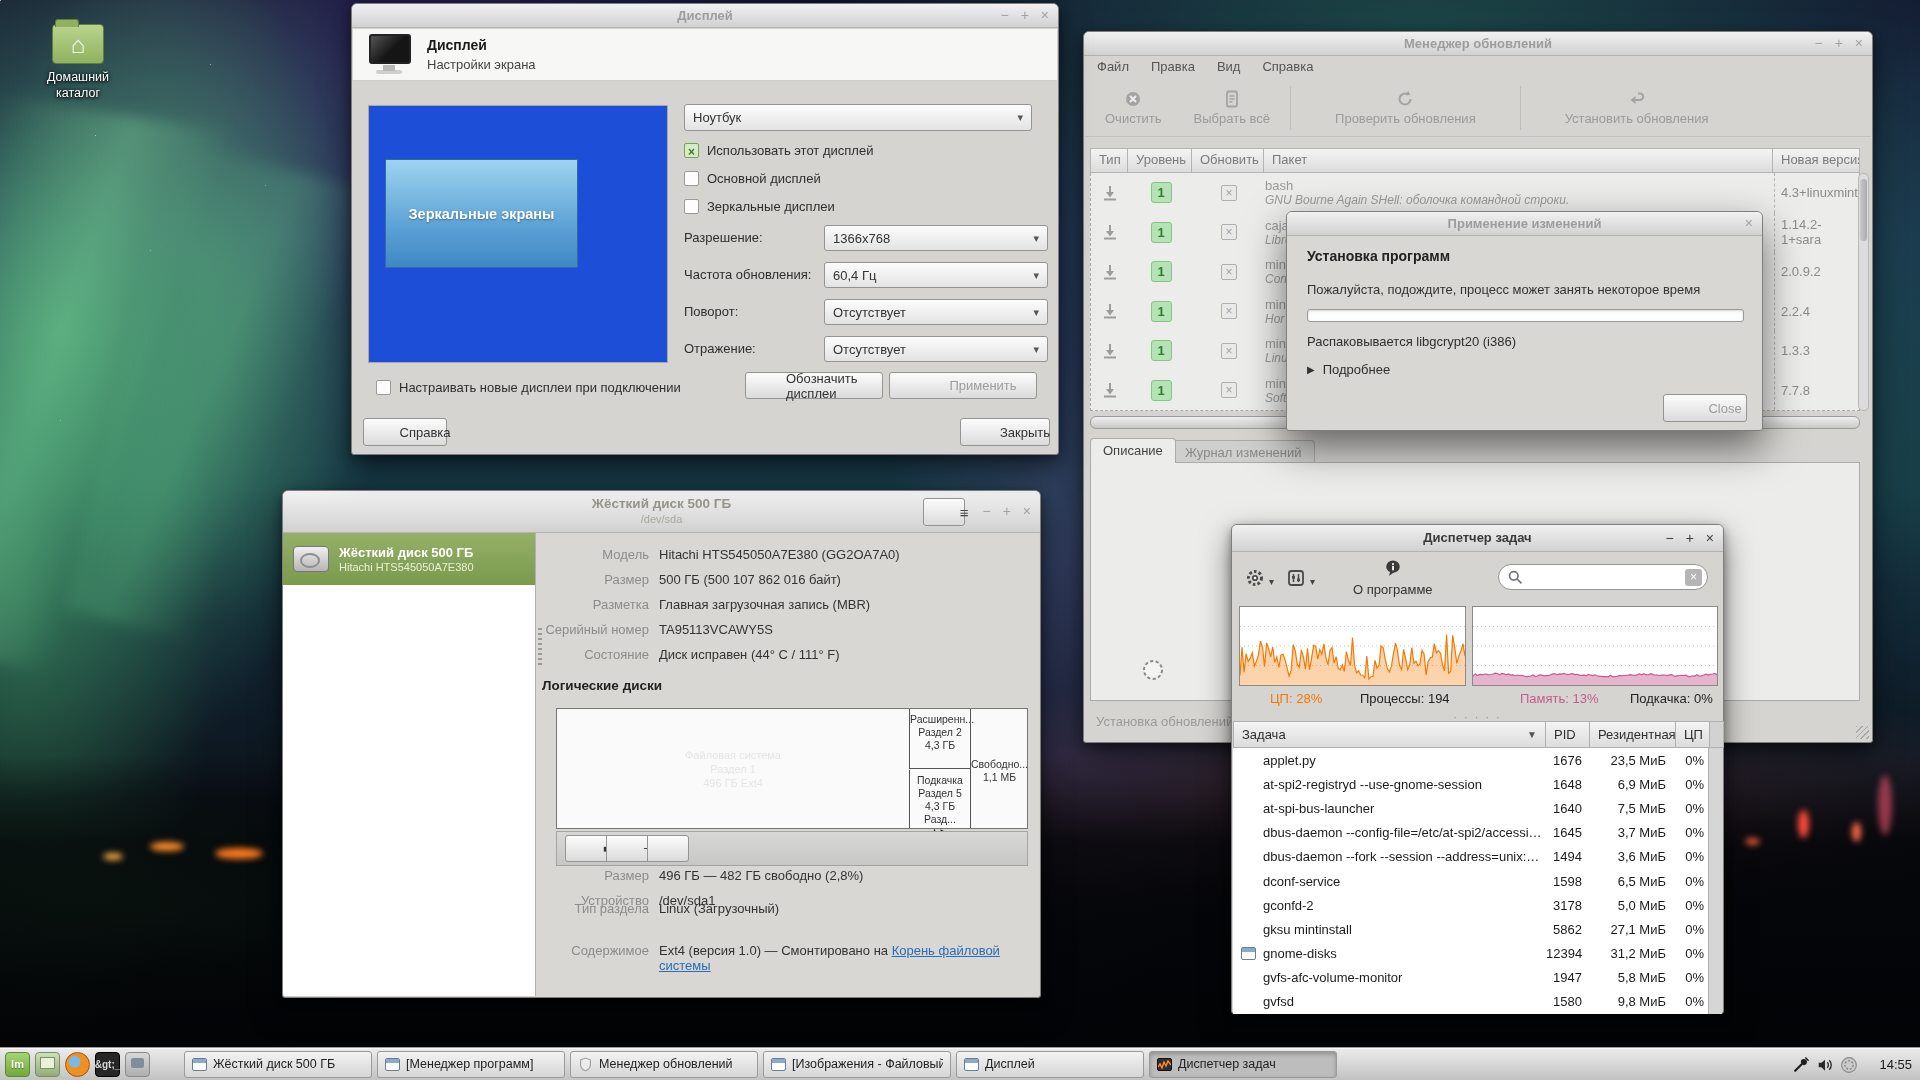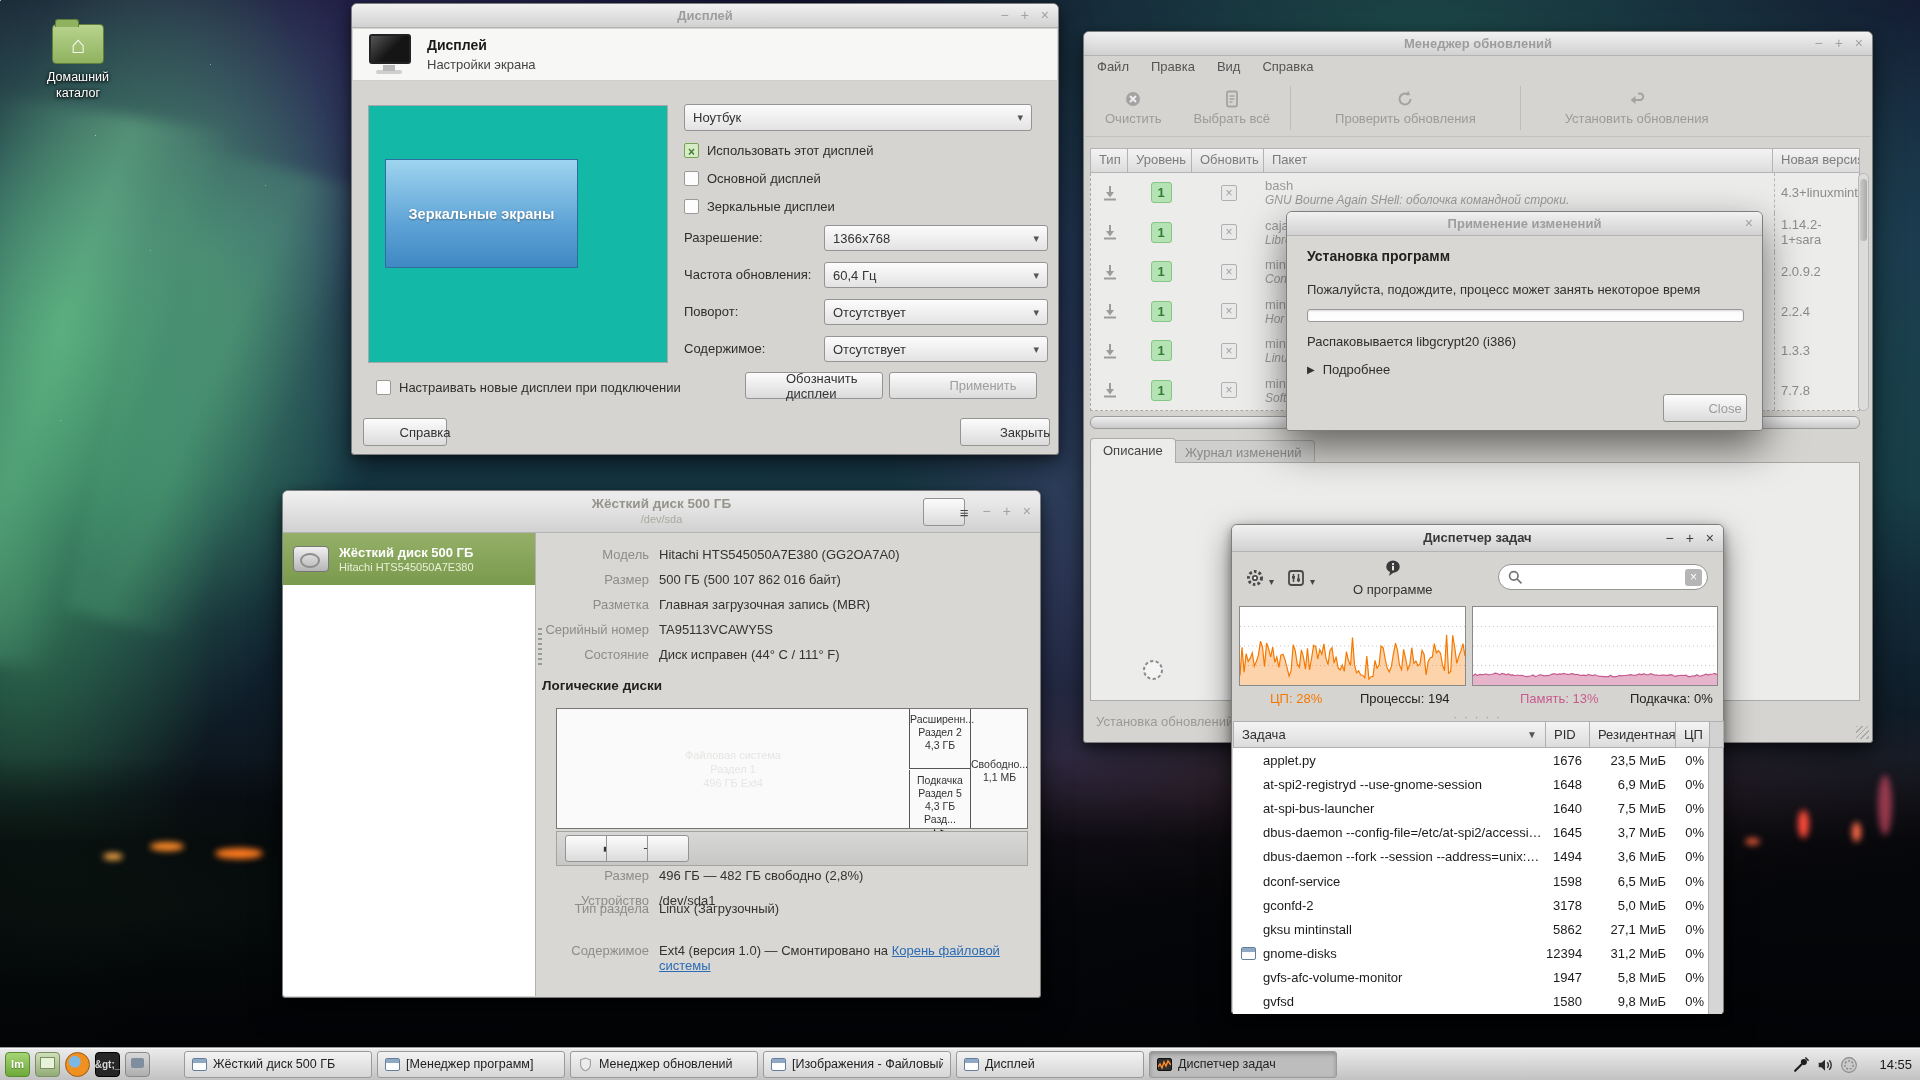--- a/index.html
+++ b/index.html
@@ -73,21 +73,21 @@
 
   
   .w-disp { left:351px; top:3px; width:708px; height:452px; z-index:6; }
   .w-disp .hdr { position:absolute; left:1px; right:1px; top:25px; height:52px; background:#f7f7f6; border-bottom:1px solid #cfcfcf; }
   .mon { position:absolute; left:16px; top:5px; width:42px; height:30px;
          background:linear-gradient(135deg,#555 0%,#151515 55%); border:2px solid #222; border-radius:3px; }
   .mon::after { content:""; position:absolute; left:12px; bottom:-9px; width:12px; height:6px; background:#b9b9b9; }
   .mon::before { content:""; position:absolute; left:5px; bottom:-12px; width:26px; height:4px; background:#cfcfcf; border-radius:2px; }
   .w-disp .h-t { position:absolute; left:74px; top:8px; font-weight:bold; font-size:14px; color:#1a1a1a; }
   .w-disp .h-s { position:absolute; left:74px; top:28px; font-size:13px; color:#444; }
-  .prev { position:absolute; left:16px; top:101px; width:300px; height:258px; background:#14b8a6; border:1px solid #a8a8a8; }
+  .prev { position:absolute; left:16px; top:101px; width:300px; height:258px; background:#1d4ed8; border:1px solid #a8a8a8; }
   .mirror { position:absolute; left:16px; top:53px; width:193px; height:109px;
             background:linear-gradient(180deg,#9ed4ef 0%,#5ea3d6 60%,#3f88c4 100%); border:1px solid #2f6d9f;
             display:flex; align-items:center; justify-content:center; color:#fff; font-weight:bold; font-size:14.5px; text-shadow:0 1px 2px rgba(0,0,0,.35); }
   .cbrow { position:absolute; display:flex; gap:8px; align-items:center; color:#2e2e2e; font-size:13px; }
   .frow-l { position:absolute; left:332px; color:#2e2e2e; font-size:13px; }
   .frow-d { position:absolute; left:472px; width:224px; height:26px; }
 
   
   .w-upd { left:1083px; top:31px; width:790px; height:712px; z-index:5; }
   .menubar { position:absolute; left:1px; right:1px; top:24px; height:23px; display:flex; gap:22px; padding:3px 0 0 12px; color:#555; }
@@ -302,21 +302,21 @@
   <div class="frow-l" style="top:263px;">Частота обновления:</div>
   <div class="dd frow-d" style="top:258px;">
     <span>60,4 Гц</span>
     <span class="arr">▾</span>
   </div>
   <div class="frow-l" style="top:300px;">Поворот:</div>
   <div class="dd frow-d" style="top:295px;">
     <span>Отсутствует</span>
     <span class="arr">▾</span>
   </div>
-  <div class="frow-l" style="top:337px;">Содержимое:</div>
+  <div class="frow-l" style="top:337px;">Отражение:</div>
   <div class="dd frow-d" style="top:332px;">
     <span>Отсутствует</span>
     <span class="arr">▾</span>
   </div>
 
   <div class="cbrow" style="left:24px;top:376px;">
     <span class="cb"><i>×</i></span>
     <span>Настраивать новые дисплеи при подключении</span>
   </div>
   <div class="btn" style="position:absolute;left:393px;top:368px;width:138px;height:27px;">

